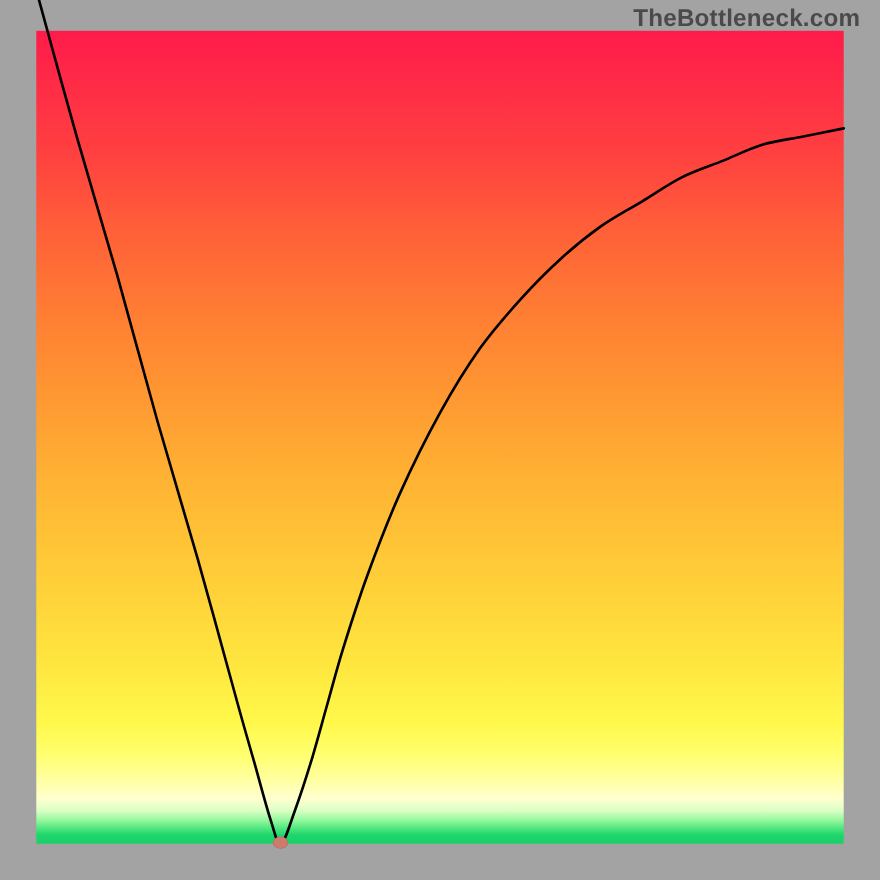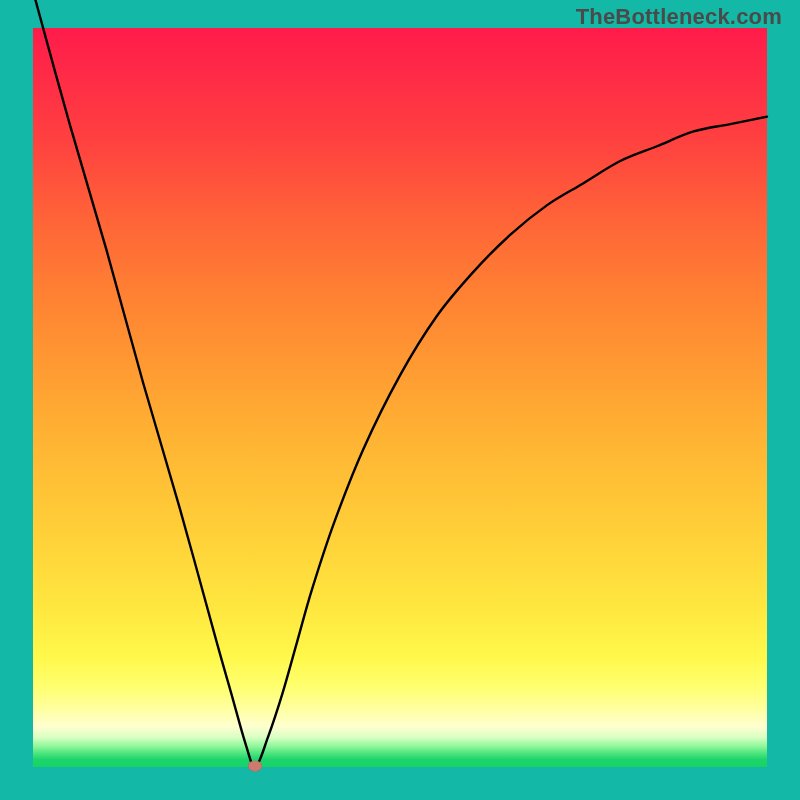--- a/index.html
+++ b/index.html
@@ -8,21 +8,21 @@
     width: 800px;
     height: 800px;
     background: #000;
     overflow: hidden;
     font-family: Arial, Helvetica, sans-serif;
   }
   .outer {
     position: relative;
     width: 800px;
     height: 800px;
-    background: #14b8a6;
+    background: #a3a3a3;
   }
   .watermark {
     position: absolute;
     top: 4px;
     right: 18px;
     font-size: 22px;
     font-weight: 600;
     color: #4a4a4a;
     letter-spacing: 0.2px;
     z-index: 10;

